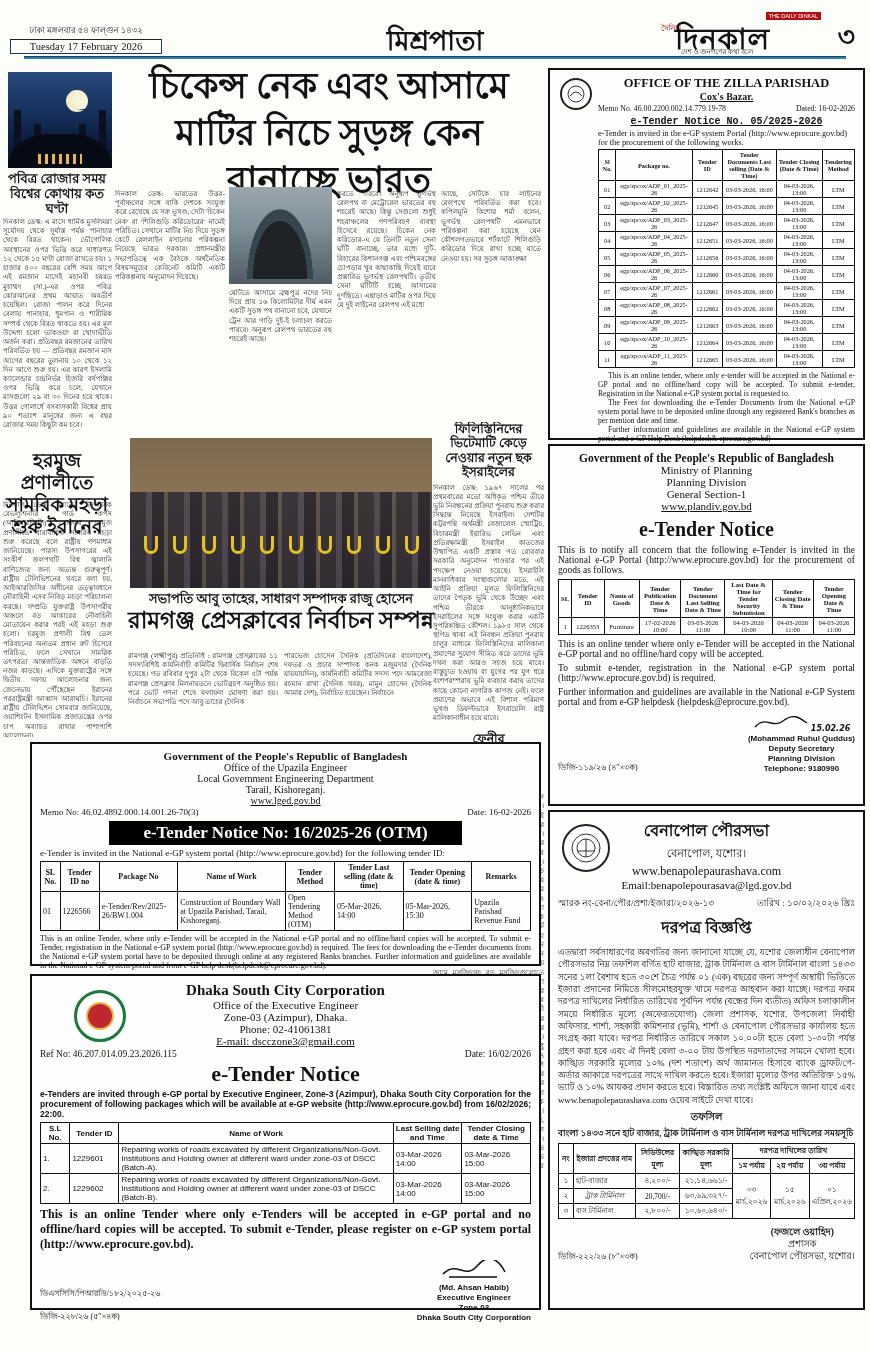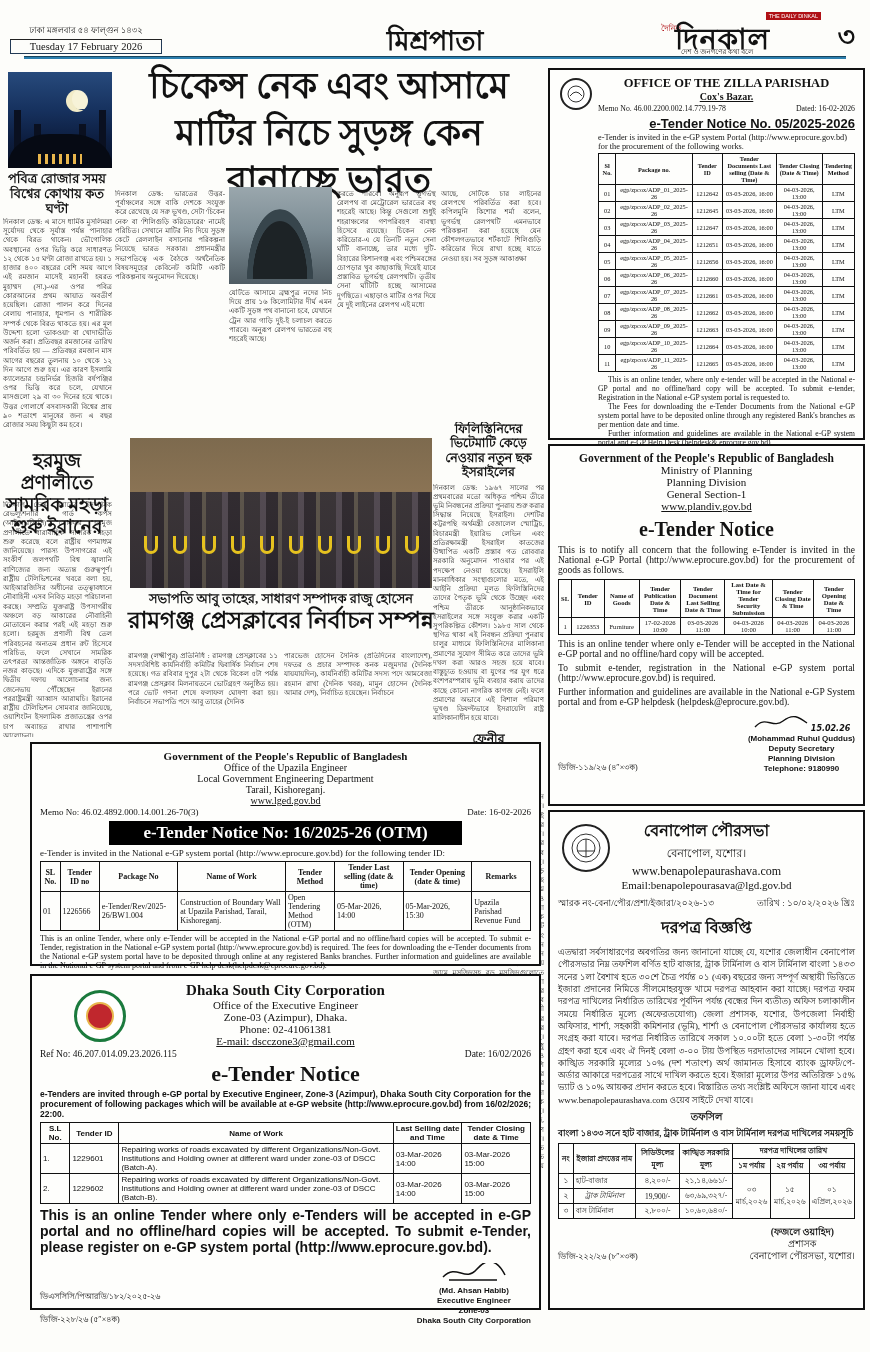--- a/index.html
+++ b/index.html
@@ -235,21 +235,21 @@
           </tr>
           <tr>
             <td>2.</td>
             <td>1229602</td>
             <td>Repairing works of roads excavated by different Organizations/Non-Govt. Institutions and Holding owner at different ward under zone-03 of DSCC (Batch-B).</td>
             <td>03-Mar-2026 14:00</td>
             <td>03-Mar-2026 15:00</td>
           </tr>
         </tbody>
     </table>
-    <div class="j b" style="font-size:14px;margin-top:3px;font-family:Liberation Sans, sans-serif;">This is an online Tender where only e-Tenders will be accepted in e-GP portal and no offline/hard copies will be accepted. To submit e-Tender, please register on e-GP system portal (http://www.eprocure.gov.bd).</div>
+    <div class="j b" style="font-size:12px;margin-top:3px;font-family:Liberation Serif, serif;">This is an online Tender where only e-Tenders will be accepted in e-GP portal and no offline/hard copies will be accepted. To submit e-Tender, please register on e-GP system portal (http://www.eprocure.gov.bd).</div>
     <div class="memo-row" style="margin-top:8px;align-items:flex-end;">
       <span>
         <span class="footer-code">ডিএসসিসি/পিআরডি/১৮২/২০২৫-২৬</span><br><br>
         <span class="footer-code">ডিজি-২২৮/২৬ (৫″×৪ক)</span>
       </span>
       <span class="sig" style="font-size:8px;font-family:'Liberation Sans',sans-serif;">
         <svg width="70" height="20" viewBox="0 0 70 20">
             <path d="M4 14 C18 0 26 20 38 6 S60 0 66 12 M10 17 H58" stroke="#111" fill="none" stroke-width="1.5"></path>
           </svg><br>
         <span class="b">(Md. Ahsan Habib)</span><br>
@@ -266,21 +266,21 @@
           <circle cx="10" cy="10" r="8" fill="none" stroke="#333"></circle>
           <path d="M4 12 Q10 4 16 12" fill="none" stroke="#333"></path>
         </svg>
     </div>
     <div class="c b" style="font-size:12.5px;">OFFICE OF THE ZILLA PARISHAD</div>
     <div class="c u b" style="font-size:10px;">Cox's Bazar.</div>
     <div class="memo-row" style="font-size:7.8px;margin-top:2px;">
       <span>Memo No. 46.00.2200.002.14.779.19-78</span>
       <span>Dated: 16-02-2026</span>
     </div>
-    <div class="c b u" style="font-size:13px;margin-top:3px;font-family:Liberation Sans, sans-serif;text-align:right;">e-Tender Notice No. 05/2025-2026</div>
+    <div class="c b u" style="font-size:10px;margin-top:3px;font-family:Liberation Mono, monospace;">e-Tender Notice No. 05/2025-2026</div>
     <div style="font-size:8.3px;margin-top:2px;">e-Tender is invited in the e-GP system Portal (http://www.eprocure.gov.bd) for the procurement of the following works.</div>
     <table class="tbl">
       <thead>
         <tr>
           <th style="width:7%">Sl No.</th>
           <th style="width:30%">Package no.</th>
           <th style="width:12%">Tender ID</th>
           <th style="width:22%">Tender Documents Last selling (Date &amp; Time)</th>
           <th style="width:19%">Tender Closing (Date &amp; Time)</th>
           <th style="width:10%">Tendering Method</th>
@@ -487,21 +487,21 @@
           <td style="text-align:left;">হাট-বাজার</td>
           <td>৪,২০০/-</td>
           <td>২১,১৪,৬৬১/-</td>
           <td rowspan="3">০৩ মার্চ,২০২৬</td>
           <td rowspan="3">১৫ মার্চ,২০২৬</td>
           <td rowspan="3">০১ এপ্রিল,২০২৬</td>
         </tr>
         <tr>
           <td>২</td>
           <td style="text-align:center;font-style:italic;">ট্রাক টার্মিনাল</td>
-          <td>19,900/-</td>
+          <td>20,700/-</td>
           <td>৬৩,৬৯,৩২৭/-</td>
         </tr>
         <tr>
           <td>৩</td>
           <td style="text-align:left;">বাস টার্মিনাল</td>
           <td>২,৮০০/-</td>
           <td>১০,৬০,৬৪০/-</td>
         </tr>
       </tbody>
     </table>

